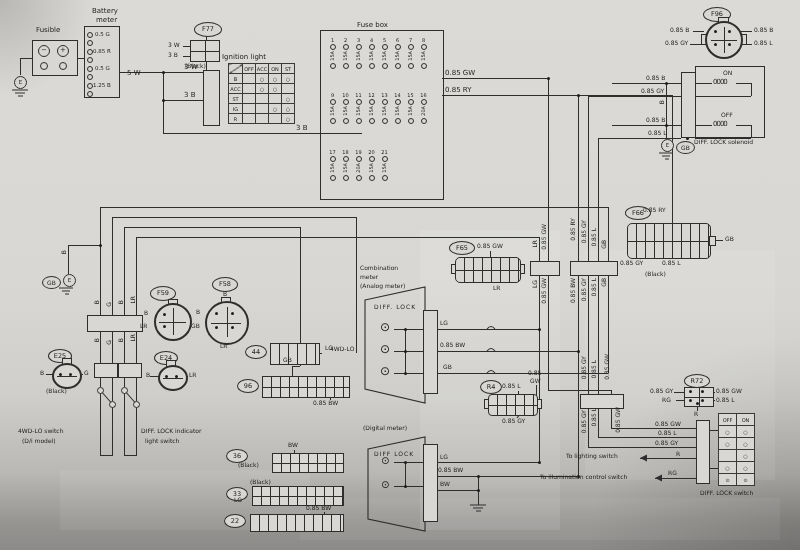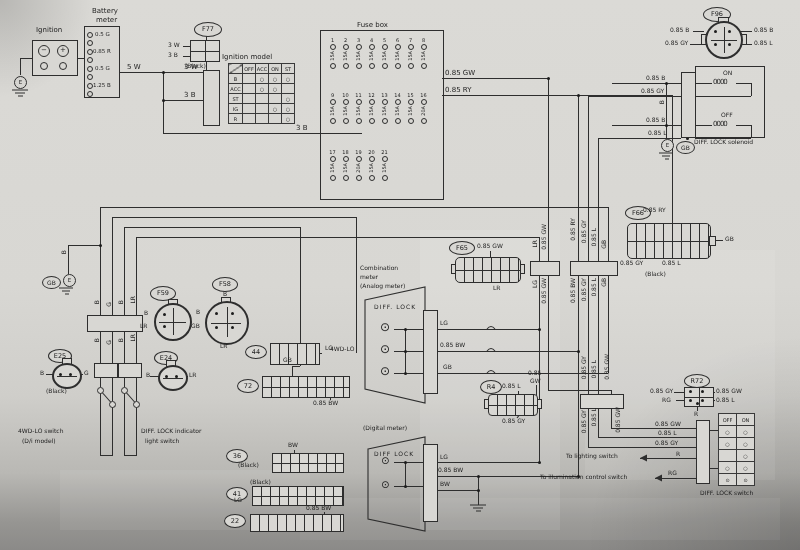--- a/index.html
+++ b/index.html
@@ -214,21 +214,21 @@
     <div class="dot" style="left:293px;top:353px"></div>
   <div class="dot" style="left:490px;top:267px"></div>
     <div class="dot" style="left:498px;top:273px"></div>
   <div class="dot" style="left:518px;top:399px"></div>
     <div class="dot" style="left:536px;top:399px"></div>
   <div class="dot" style="left:524px;top:408px"></div>
   <div class="dot" style="left:672px;top:231px"></div>
     <div class="dot" style="left:650px;top:247px"></div>
   <div class="dot" style="left:672px;top:247px"></div>
 
-  <div class="lbl s7" style="left:36px;top:26px">Ignition</div>
+  <div class="lbl s7" style="left:36px;top:26px">Fusible</div>
   <div class="box fill" style="left:32px;top:40px;width:44px;height:34px"></div>
   <div class="box" style="left:38px;top:45px;width:10px;height:10px;border-radius:50%;font-size:7px;text-align:center;line-height:9px">−</div>
   <div class="box" style="left:57px;top:45px;width:10px;height:10px;border-radius:50%;font-size:7px;text-align:center;line-height:9px">+</div>
   <div class="box" style="left:40px;top:62px;width:6px;height:6px;border-radius:50%"></div>
   <div class="box" style="left:59px;top:62px;width:6px;height:6px;border-radius:50%"></div>
   <div class="box" style="left:14px;top:76px;width:11px;height:11px;border-radius:50%;font-size:5.5px;text-align:center;line-height:10px">E</div>
 
   <div class="lbl s7" style="left:92px;top:7px">Battery</div>
   <div class="lbl s7" style="left:96px;top:16px">meter</div>
   <div class="box fill" style="left:84px;top:26px;width:34px;height:70px"></div>
@@ -238,35 +238,35 @@
   <div class="lbl s55" style="left:93px;top:82px">1.25 B</div>
   <div class="fc" style="position:absolute;left:87px;top:31px"></div>
     <div class="fc" style="position:absolute;left:87px;top:39px"></div>
   <div class="fc" style="position:absolute;left:87px;top:48px"></div>
     <div class="fc" style="position:absolute;left:87px;top:56px"></div>
   <div class="fc" style="position:absolute;left:87px;top:65px"></div>
     <div class="fc" style="position:absolute;left:87px;top:73px"></div>
   <div class="fc" style="position:absolute;left:87px;top:82px"></div>
     <div class="fc" style="position:absolute;left:87px;top:90px"></div>
 
-  <div class="lbl s7" style="left:127px;top:63px">5 W</div>
+  <div class="lbl s7" style="left:127px;top:69px">5 W</div>
   <div class="lbl s7" style="left:184px;top:63px">3 W</div>
   <div class="lbl s7" style="left:184px;top:91px">3 B</div>
   <div class="lbl s7" style="left:296px;top:124px">3 B</div>
 
   <div class="oval" style="left:194px;top:22px;width:26px;height:13px">F77</div>
   <div class="box fill" style="left:190px;top:40px;width:28px;height:20px">
     <div class="mid"></div>
       <div class="cx" style="left:50%;top:0;width:1px;height:100%"></div>
   </div>
   <div class="lbl s6" style="left:168px;top:42px">3 W</div>
   <div class="lbl s6" style="left:168px;top:52px">3 B</div>
   <div class="lbl s6" style="left:185px;top:63px">(Black)</div>
 
-  <div class="lbl s7" style="left:222px;top:53px">Ignition model</div>
+  <div class="lbl s7" style="left:222px;top:53px">Ignition light</div>
   <div class="box fill" style="left:203px;top:70px;width:15px;height:54px"></div>
   <table class="sw" id="ign-table" style="left:228px;top:63px">
       <tbody>
         <tr>
           <th class="diag"></th>
           <th>OFF</th>
           <th>ACC</th>
           <th>ON</th>
           <th>ST</th>
         </tr>
@@ -613,38 +613,38 @@
   <div class="lbl s6" style="left:196px;top:309px">B</div>
   <div class="lbl s6" style="left:191px;top:323px">GB</div>
   <div class="lbl s6" style="left:220px;top:343px">LR</div>
 
   <div class="oval" style="left:245px;top:345px;width:20px;height:12px">44</div>
   <div class="gcon" style="left:270px;top:343px;width:48px;height:20px">
       <div class="cells"></div>
     </div>
   <div class="lbl s6" style="left:325px;top:345px">LG</div>
 
-  <div class="oval" style="left:237px;top:379px;width:20px;height:12px">72</div>
+  <div class="oval" style="left:237px;top:379px;width:20px;height:12px">96</div>
   <div class="lbl s6" style="left:283px;top:357px">GB</div>
   <div class="gcon" style="left:262px;top:376px;width:86px;height:20px">
       <div class="cells"></div>
       <div class="mid"></div>
     </div>
   <div class="lbl s6" style="left:313px;top:400px">0.85 BW</div>
 
   <div class="oval" style="left:226px;top:449px;width:20px;height:12px">36</div>
   <div class="lbl s6" style="left:238px;top:462px">(Black)</div>
   <div class="lbl s6" style="left:288px;top:442px">BW</div>
   <div class="gcon" style="left:272px;top:453px;width:70px;height:18px">
       <div class="cells"></div>
       <div class="mid"></div>
     </div>
 
   <div class="lbl s6" style="left:250px;top:479px">(Black)</div>
-  <div class="oval" style="left:226px;top:487px;width:20px;height:12px">41</div>
+  <div class="oval" style="left:226px;top:487px;width:20px;height:12px">33</div>
   <div class="lbl s6" style="left:234px;top:497px">LG</div>
   <div class="gcon" style="left:252px;top:486px;width:90px;height:18px">
       <div class="cells"></div>
       <div class="mid"></div>
     </div>
 
   <div class="oval" style="left:224px;top:514px;width:20px;height:12px">22</div>
   <div class="lbl s6" style="left:306px;top:505px">0.85 BW</div>
   <div class="gcon" style="left:250px;top:514px;width:92px;height:16px">
       <div class="cells"></div>

